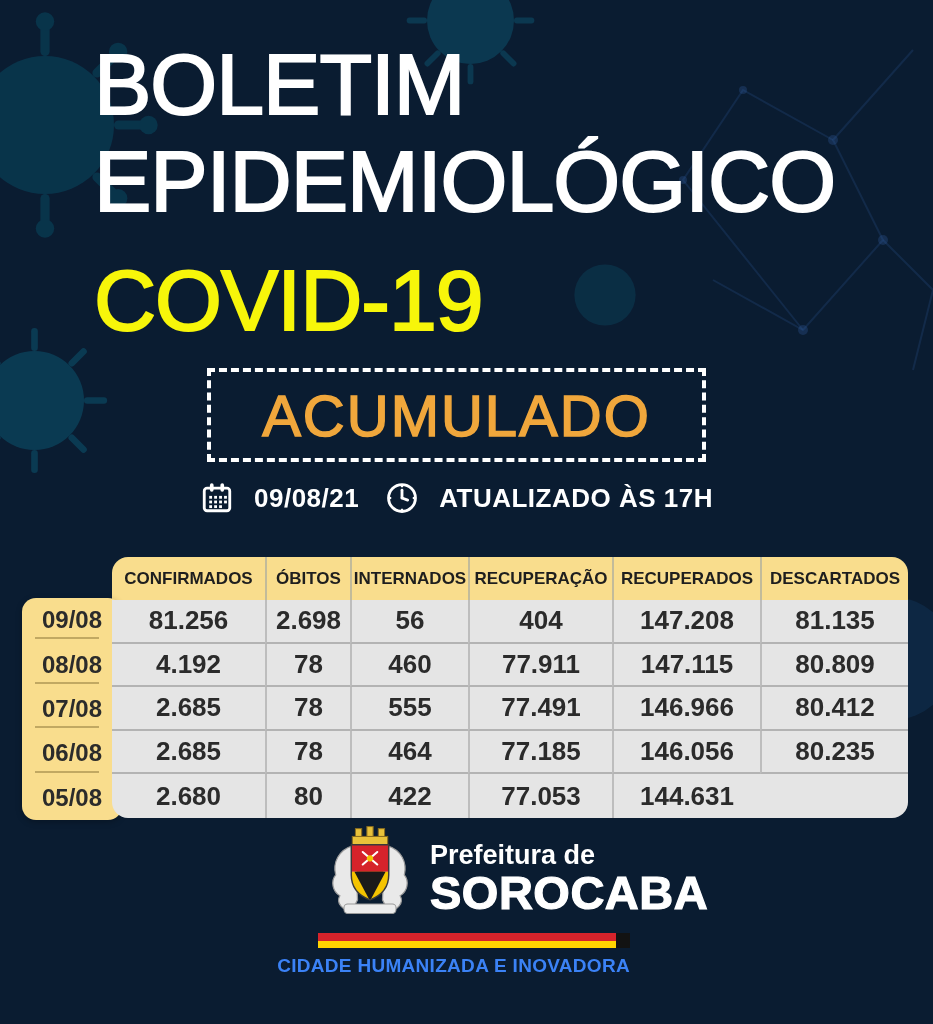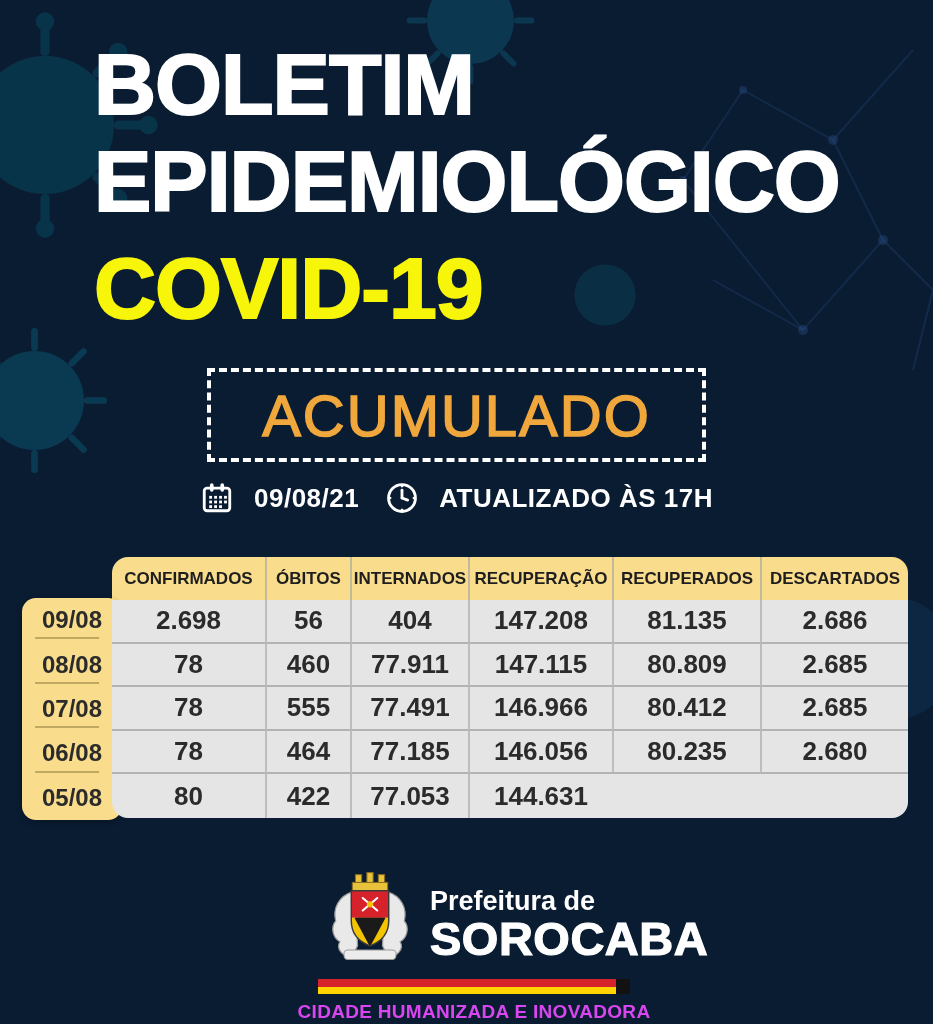--- a/index.html
+++ b/index.html
@@ -20,23 +20,23 @@
   
   .virus { position:absolute; pointer-events:none; }
   .v1 { left:-70px;  top:10px;   width:230px; height:230px; opacity:.45; }
   .v2 { left:-48px;  top:318px;  width:165px; height:165px; opacity:.42; }
   .v3 { left:398px;  top:-52px;  width:145px; height:145px; opacity:.30; }
   .v4 { right:-62px; top:556px;  width:205px; height:205px; opacity:.40; }
   .v5 { left:560px;  top:250px;  width:90px;  height:90px;  opacity:.22; }
   .net { position:absolute; right:0; top:30px; width:280px; height:360px; opacity:.8; pointer-events:none; }
 
   
-  .title-block { position:absolute; left:94px; top:36px; color:#ffffff; font-weight:bold; }
+  .title-block { position:absolute; left:94px; top:36px; color:#ffffff; font-weight:normal; }
   .title-line { font-size:86px; line-height:97px; letter-spacing:-1px; -webkit-text-stroke:2px #ffffff; }
-  .title-covid { font-size:86px; line-height:97px; letter-spacing:-1px; margin-top:10px;
+  .title-covid { font-size:86px; line-height:97px; letter-spacing:-1px; margin-top:22px;
                  color:#f7f60a; -webkit-text-stroke:2px #f7f60a; }
 
   
   .badge { position:absolute; left:207px; top:368px; width:499px; height:94px;
            border:4px dashed #ffffff; display:flex; align-items:center; justify-content:center; }
   .badge-label { font-size:58px; font-weight:normal; letter-spacing:2px;
                  color:#f0a73c; -webkit-text-stroke:1.5px #f0a73c; }
 
   
   .info-row { position:absolute; left:207px; top:478px; width:499px; height:40px;
@@ -63,33 +63,33 @@
   .tbody > .cell:nth-child(-n+24) { border-bottom:2px solid #b3b3b3; }
   .datecol { position:absolute; left:0; top:41px; width:100px; height:222px;
              background:#f9dd8d; border-radius:14px; display:flex; flex-direction:column;
              box-shadow:0 2px 6px rgba(0,0,0,0.25); }
   .datecell { flex:1 1 0; position:relative; display:flex; align-items:center; justify-content:center;
               font-size:24px; font-weight:bold; color:#2b2b2b; }
   .date-underline { position:absolute; bottom:3px; left:13px; width:64px; height:2px;
                     background:rgba(90,70,20,0.35); }
 
   
-  .footer { position:absolute; left:318px; top:870px; width:312px;
-            display:flex; flex-direction:column; align-items:center; }
+  .footer { position:absolute; left:318px; top:824px; width:312px;
+            display:flex; flex-direction:column; align-items:flex-end; }
   .footer-top { display:flex; align-items:center; width:100%; }
   .crest { width:104px; height:106px; flex:0 0 auto; }
   .org { margin-left:8px; color:#ffffff; }
   .org-prefix { font-size:27px; font-weight:bold; line-height:31px; }
   .org-name   { font-size:47px; font-weight:bold; line-height:43px; letter-spacing:0.5px;
                 -webkit-text-stroke:1.2px #ffffff; }
   .stripe { position:relative; width:100%; height:15px; margin-top:3px; }
   .stripe-red    { position:absolute; left:0; top:0; width:100%; height:50%; background:#d6232b; }
   .stripe-yellow { position:absolute; left:0; bottom:0; width:100%; height:50%; background:#ffd400; }
   .stripe-cap    { position:absolute; right:0; top:0; width:14px; height:100%; background:#121212; }
-  .slogan { margin-top:7px; font-size:19px; font-weight:bold; color:#d946ef;
+  .slogan { margin-top:7px; font-size:19px; font-weight:bold; color:#3b82f6;
             letter-spacing:0.3px; white-space:nowrap; }
 </style>
 </head>
 <body>
 
 <div class="page">
 
   <svg class="virus v1" viewBox="0 0 100 100">
     <g stroke="#07516a" stroke-width="4" stroke-linecap="round">
       <line x1="82" y1="50" x2="92" y2="50"></line>
@@ -242,26 +242,27 @@
       <div class="datecell">
         <span>06/08</span>
         <span class="date-underline"></span>
       </div>
       <div class="datecell">
         <span>05/08</span>
       </div>
     </div>
 
     <div class="tbody">
+      <div class="cell">81.256</div>
       <div class="cell">2.698</div>
       <div class="cell">56</div>
       <div class="cell">404</div>
       <div class="cell">147.208</div>
       <div class="cell">81.135</div>
-      <div class="cell">2.686</div>
+      <div class="cell">4.192</div>
       <div class="cell">78</div>
       <div class="cell">460</div>
       <div class="cell">77.911</div>
       <div class="cell">147.115</div>
       <div class="cell">80.809</div>
       <div class="cell">2.685</div>
       <div class="cell">78</div>
       <div class="cell">555</div>
       <div class="cell">77.491</div>
       <div class="cell">146.966</div>

